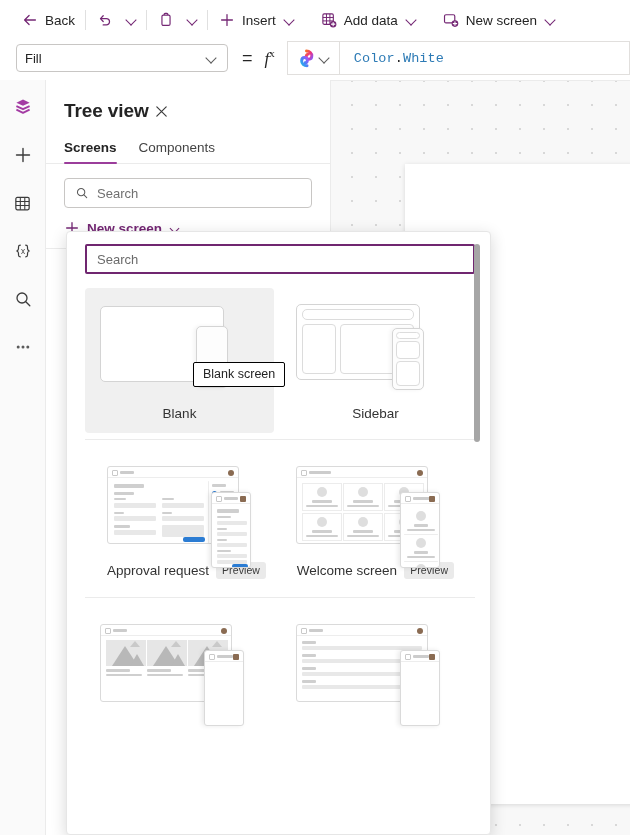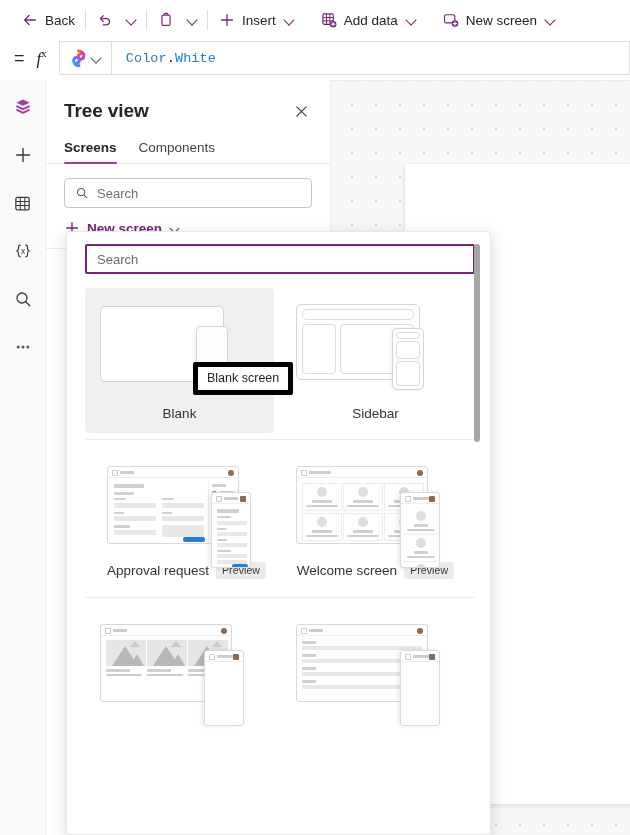--- a/index.html
+++ b/index.html
@@ -94,21 +94,21 @@
     content: ""; position: absolute; left: -13px; top: 1px;
     width: 3px; height: 32px; background: #9b3d9b; border-radius: 2px;
   }
 
   
   .treepanel {
     position: absolute; left: 46px; top: 80px; width: 285px; height: 755px;
     background: #ffffff; border-right: 1px solid #ebebeb;
   }
   .tree-title-row {
-    display: flex; align-items: center; justify-content: space-between;
+    display: flex; align-items: center; justify-content: flex-start;
     padding: 18px 16px 0 18px;
   }
   .tree-title { font-size: 19px; font-weight: 600; color: #242424; letter-spacing: -.1px; }
   .close-btn {
     width: 26px; height: 26px; display: flex; align-items: center;
     justify-content: center; border-radius: 4px; cursor: pointer;
   }
   .tabs {
     display: flex; gap: 22px; padding: 12px 18px 0 18px;
     border-bottom: 1px solid #ebebeb; margin-top: 4px;
@@ -201,21 +201,21 @@
     background: #fdfdfd; box-shadow: -2px 0 4px rgba(0,0,0,.05);
   }
   .wf-box {
     position: absolute; border: 1.1px solid #dcdcdc; border-radius: 4px;
     background: #fff;
   }
 
   
   .tooltip {
     position: absolute; left: 193px; top: 362px;
-    background: #ffffff; border: 5px solid #000000; border-radius: 2px;
+    background: #ffffff; border: 1px solid #000000; border-radius: 2px;
     padding: 4px 9px 5px 9px; font-size: 12.5px; color: #242424;
     white-space: nowrap; z-index: 50;
   }
 
   
   .fly-sb-track {
     position: absolute; right: 5px; top: 6px; width: 6px; bottom: 6px;
     background: transparent;
   }
   .fly-sb-thumb {
@@ -300,20 +300,24 @@
       <circle cx="14.4" cy="14" r="3.7" fill="#742774"></circle>
       <path d="M14.4 12.1v3.8M12.5 14h3.8" stroke="#fff" stroke-width="1.2" stroke-linecap="round"></path>
     </svg>
     <span class="cmd-label">New screen</span>
     <span class="chev"></span>
   </div>
 </div>
 
 <div class="fxrow">
 
+  <div class="prop-select">
+    <span>Fill</span>
+    <span class="pchev"></span>
+  </div>
 
   <span class="eqsign">=</span>
 
   <span class="fxsign">f<span class="fxsup">x</span></span>
 
   <div class="fxfield">
     <div class="copilot-chip">
       <svg width="19" height="19" viewBox="0 0 20 20">
         <defs>
           <linearGradient id="cg1" x1="0" y1="0" x2="1" y2="1">

